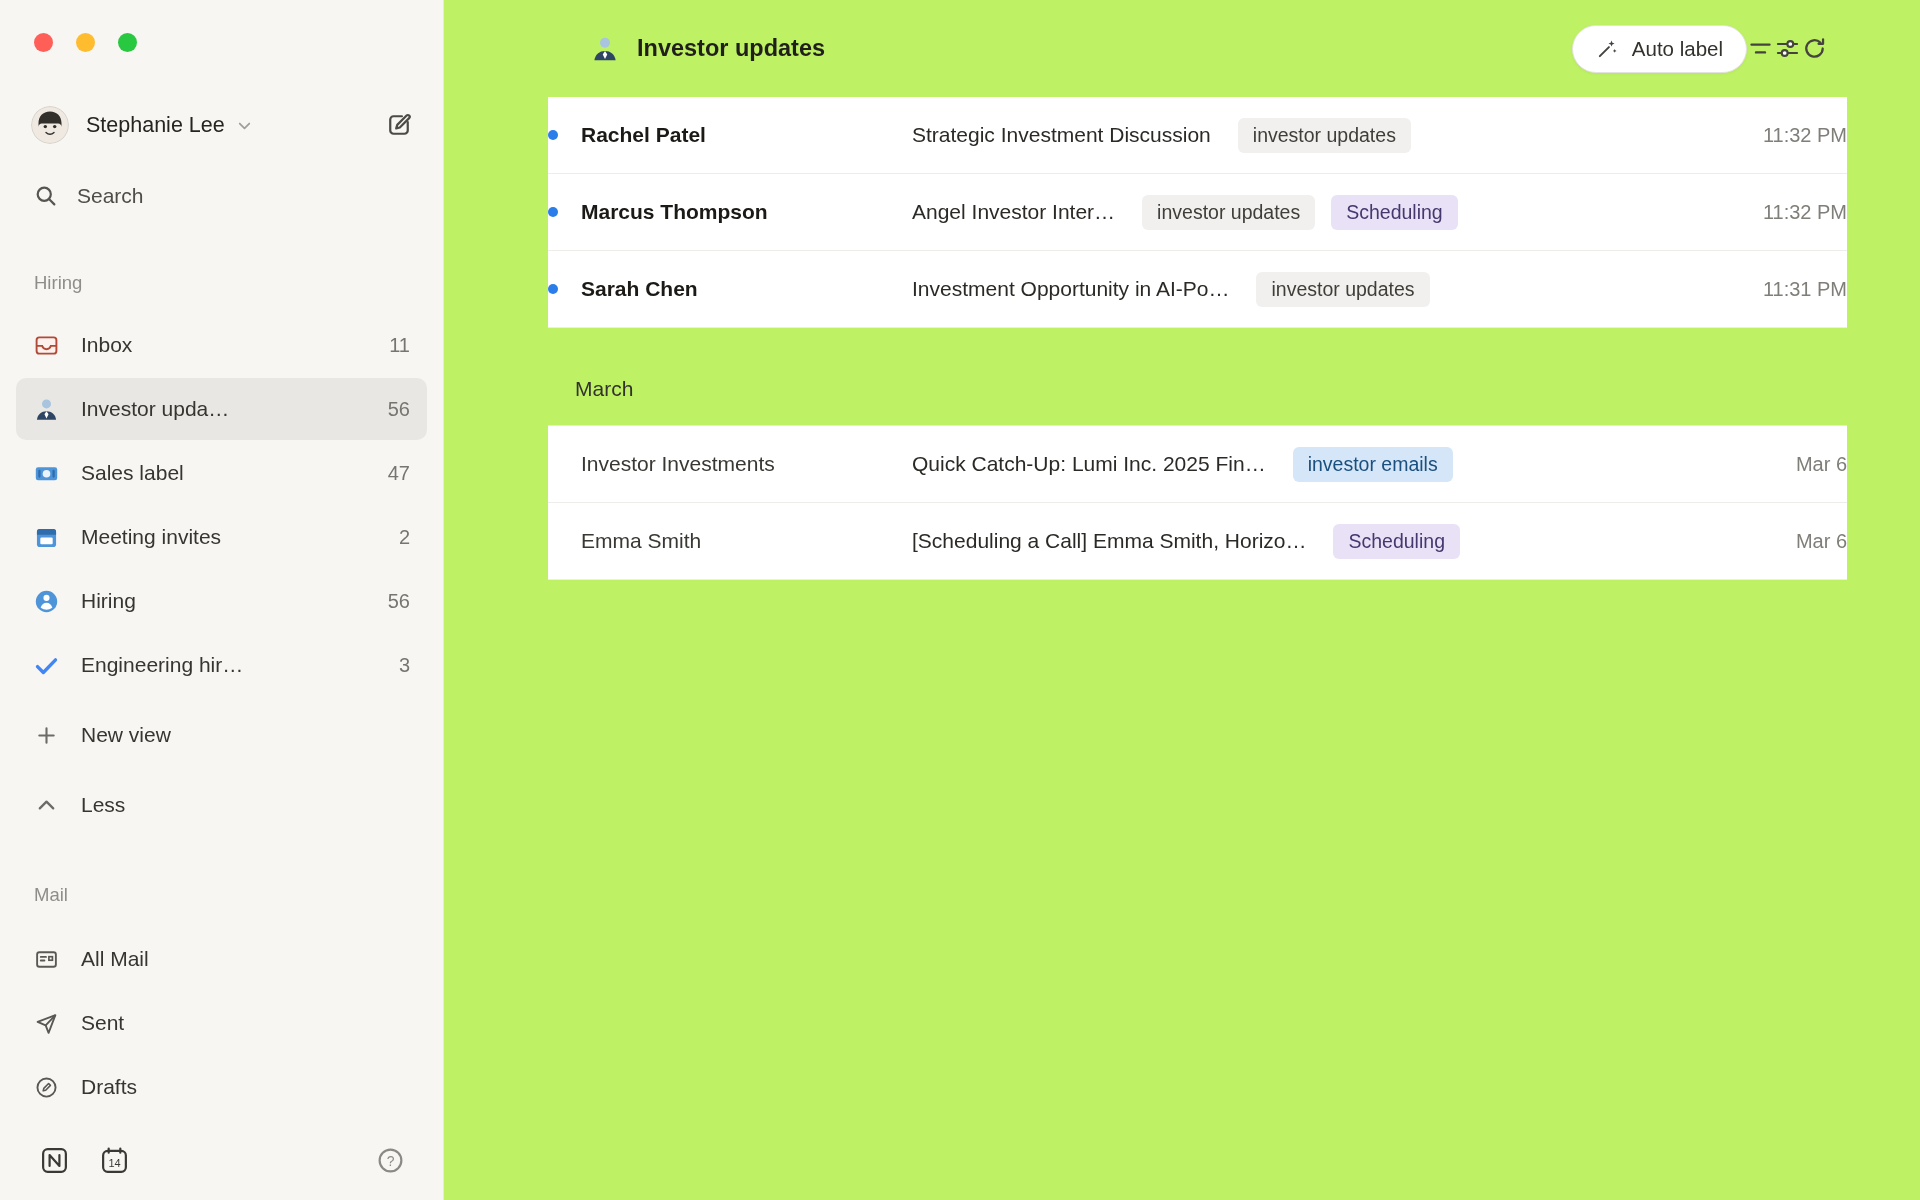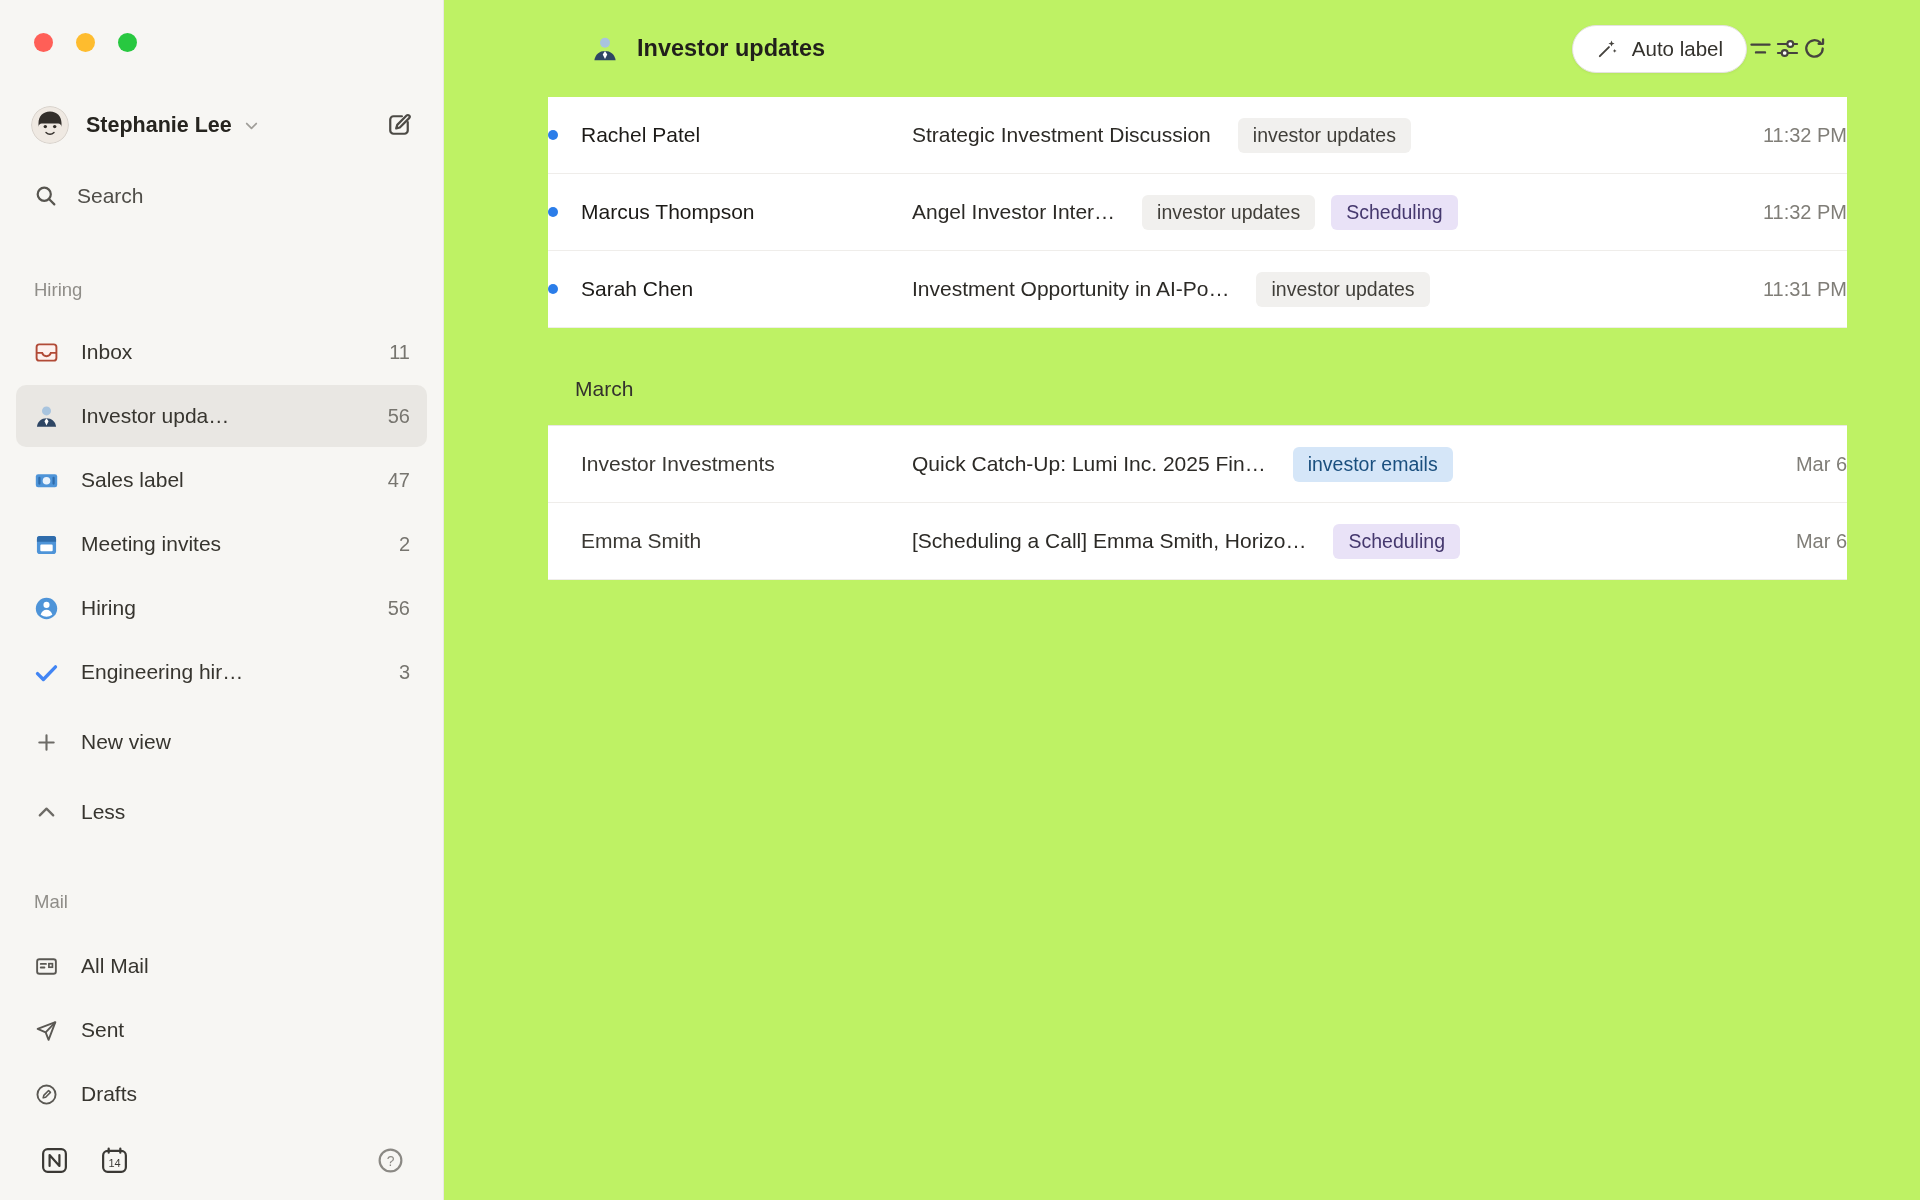--- a/index.html
+++ b/index.html
@@ -13,25 +13,25 @@
   .tl{width:19px;height:19px;border-radius:50%;cursor:pointer}
   .tl.red{background:var(--traffic-red,#ff5f57)}
   .tl.yellow{background:var(--traffic-yellow,#febc2e)}
   .tl.green{background:var(--traffic-green,#28c840)}
 
   .icn{display:inline-flex;align-items:center;justify-content:center;flex:none}
   .icn svg{width:100%;height:100%;display:block}
 
   .user-row{display:flex;align-items:center;margin:54px 30px 0 31px}
   .avatar{width:38px;height:38px;border-radius:50%;overflow:hidden;cursor:pointer;flex:none}
-  .user-name{margin-left:17px;font-size:21.5px;font-weight:700;color:#26241f;cursor:pointer}
+  .user-name{margin-left:17px;font-size:21.5px;font-weight:400;color:#26241f;cursor:pointer}
   .chev{width:19px;height:19px;margin-left:10px;color:#a09e99;cursor:pointer}
   .compose{width:28px;height:28px;margin-left:auto;color:#4c4a45;cursor:pointer}
 
-  .search-row{display:flex;align-items:center;margin:39px 30px 7px 33px;gap:19px;cursor:pointer}
+  .search-row{display:flex;align-items:center;margin:39px 30px 0 33px;gap:19px;cursor:pointer}
   .search-icn{width:25px;height:25px;color:#57554f}
   .search-label{font-size:21px;color:#4f4d48}
 
   .section-label{font-size:18.5px;color:#8f8d88}
   .views-label{margin:64px 0 0 34px}
   .mail-label{margin:46px 0 0 34px}
   .sb-list{margin-top:20px}
   #mail-list{margin-top:22px}
 
   .sb-item{display:flex;align-items:center;height:62px;margin:0 16px 2px;padding:0 17px;border-radius:10px;cursor:pointer}
@@ -57,21 +57,21 @@
   .auto-label-btn{display:inline-flex;align-items:center;gap:13px;height:48px;padding:0 23px;background:#fff;border:1px solid #e4e2de;border-radius:24px;font-family:inherit;font-size:20.5px;color:#34322d;box-shadow:0 1px 3px rgba(0,0,0,.05);cursor:pointer}
   .wand{width:23px;height:23px;color:#45433e}
   .hdr-icn{width:27px;height:27px;color:#45433e;cursor:pointer}
 
   .email-list{flex:1;overflow:hidden}
   .email-row{display:flex;align-items:center;height:77px;margin:0 73px 0 104px;border-bottom:1px solid #efedea;cursor:pointer;background:#fff}
   .dot-col{width:33px;flex:none;display:flex;align-items:center}
   .dot{width:10px;height:10px;border-radius:50%;background:var(--accent,#2b7de9);visibility:hidden}
   .unread .dot{visibility:visible}
   .sender{width:331px;flex:none;font-size:21px;color:#3a3833;white-space:nowrap;overflow:hidden}
-  .unread .sender{font-weight:400;color:#1c1a17}
+  .unread .sender{font-weight:700;color:#1c1a17}
   .subject{font-size:21px;color:#2c2a26;white-space:nowrap;flex:none}
   .tags{display:flex;gap:16px;margin-left:27px;flex:none}
   .tag{display:inline-flex;align-items:center;height:35px;padding:0 15px;border-radius:6px;font-size:19.5px;white-space:nowrap;cursor:pointer}
   .tag-gray{background:var(--tag-gray-bg,#f1f0ee);color:#403e39}
   .tag-purple{background:var(--tag-purple-bg,#e9e2f7);color:#45386e}
   .tag-blue{background:var(--tag-blue-bg,#d5e6f8);color:#1a4f7e}
   .time{margin-left:auto;font-size:20px;color:#807e78;flex:none;padding-left:24px}
   .group-heading-row{height:98px;display:flex;align-items:flex-end;margin:0 73px 0 104px;padding:0 0 24px 27px;border-bottom:1px solid #e9e7e4}
   .group-heading-label{font-size:21px;color:#34322d}
 </style>

